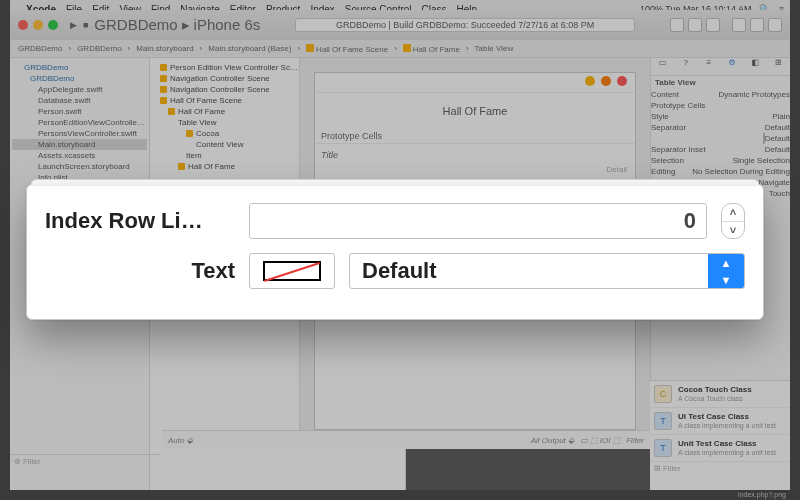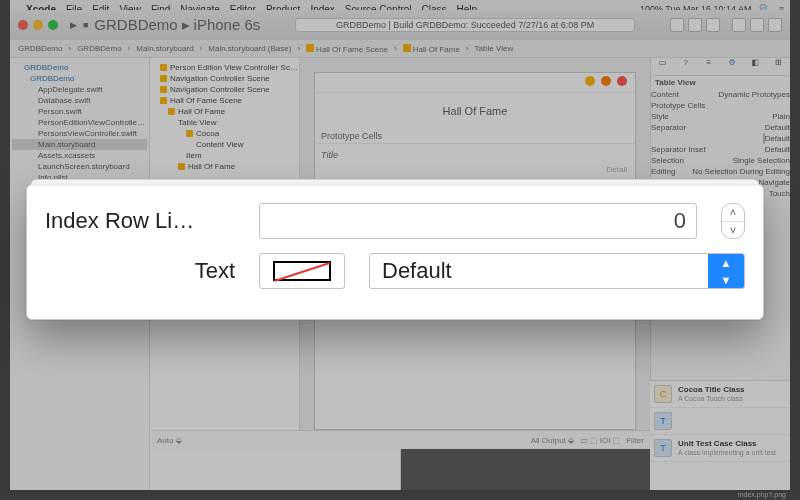--- a/index.html
+++ b/index.html
@@ -32,21 +32,21 @@
   .canvas-area{ flex:1; background:#f0f0f0; position:relative; }
   .canvas{ position:absolute; inset:14px 14px 60px 14px; background:#fff; border:1px solid #ccc; }
   .canvas .phonetop{ height:20px; border-bottom:1px solid #eee; display:flex; justify-content:flex-end; gap:6px; padding:3px 8px;}
   .ptop{ width:10px; height:10px; border-radius:50%;}
   .canvas .title{ text-align:center; font-size:11px; color:#555; padding:12px 0;}
   .canvas .proto{ font-size:9px; color:#666; padding:2px 6px; border-bottom:1px solid #eee;}
   .canvas .celltitle{ font-size:9px; color:#666; padding:6px;font-style:italic; }
   .canvas .detail{ position:absolute; right:8px; top:92px; font-size:8px; color:#aaa;}
   .sizeclass{ position:absolute; left:150px; right:0; bottom:36px; height:16px; text-align:center; font-size:8px; color:#888;}
   .filterbar{ position:absolute; bottom:20px; left:0; width:150px; height:16px; border-top:1px solid #ddd; font-size:8px; color:#aaa; padding:2px 4px;}
-  .debug-area{ position:absolute; bottom:0; left:141px; right:140px; height:60px; background:#fbfbfb; border-top:1px solid #ddd; }
+  .debug-area{ position:absolute; bottom:0; left:152px; right:140px; height:60px; background:#fbfbfb; border-top:1px solid #ddd;font-style:italic; }
   .debug-area .vars{ position:absolute; left:0; top:18px; bottom:0; width:50%; background:#fff; border-right:1px solid #ddd;}
   .debug-area .cons{ position:absolute; right:0; top:18px; bottom:0; width:50%; background:#555;}
   .debug-head{ height:18px; display:flex; align-items:center; font-size:8px; gap:6px; padding:0 6px; color:#888;}
 
   .inspector{ width:140px; background:#fafafa; border-left:1px solid #ddd; font-size:8px; color:#555;}
   .inspector .tabs{ height:18px; display:flex; border-bottom:1px solid #ddd;}
   .inspector .tabs span{ flex:1; text-align:center; }
   .inspector .tabs .act{ color:#3b7dd8;}
   .inspector .sec{ padding:2px 4px;}
   .inspector .row{ display:flex; justify-content:space-between; padding:1px 0;}
@@ -57,21 +57,21 @@
   .lib .libicon{ width:18px; height:18px; background:#eaeaea; border:1px solid #ccc; border-radius:2px; display:flex; align-items:center; justify-content:center; font-size:9px;}
   .lib .libicon.c{ background:#fff3d6; color:#c89b2a;}
   .lib .libicon.t{ background:#d8ecff; color:#2a74c8;}
   .lib .libtext strong{ display:block; color:#333; font-size:8px;}
   .lib .libtext span{ color:#999; font-size:7px;}
   .bottom-file{ position:absolute; bottom:2px; right:14px; font-size:7px; color:#999;}
 
   
   .magnify { position:absolute; left:26px; top:184px; width:738px; height:136px; background:#fff; border:1px solid #c8c8c8; border-radius:6px; box-shadow:0 18px 40px rgba(0,0,0,.35), 0 0 0 1px rgba(0,0,0,.05); padding:18px 18px; font-size:22px; color:#444; }
   .magnify::before{ content:""; position:absolute; left:4px; right:4px; top:-6px; height:6px; border-top:1px solid #d2d2d2; border-radius:6px 6px 0 0; background:linear-gradient(#f5f5f5,#ececec);}
-  .mag-row{ display:flex; align-items:center; gap:24px; margin-bottom:14px;}
+  .mag-row{ display:flex; align-items:center; gap:14px; margin-bottom:14px;font-weight:bold;}
   .mag-label{ width:190px; text-align:left; white-space:nowrap; overflow:hidden; color:#222;}
   .mag-label.right{ text-align:right; }
   .mag-field{ flex:1; height:36px; background:#fff; border:1px solid #c2c2c2; border-radius:3px; display:flex; align-items:center; padding:0 10px; font-size:22px; }
   .mag-field.num{ justify-content:flex-end; }
   .stepper{ width:24px; height:36px; display:flex; flex-direction:column; border:1px solid #c2c2c2; border-radius:10px; overflow:hidden; }
   .stepper span{ flex:1; display:flex; align-items:center; justify-content:center; font-size:11px; color:#555; cursor:pointer;}
   .stepper span:first-child{ border-bottom:1px solid #ddd;}
   .colorwell{ width:86px; height:36px; border:1px solid #c2c2c2; border-radius:3px; display:flex; align-items:center; justify-content:center;}
   .colorwell .swatch{ width:58px; height:20px; border:2px solid #000; position:relative; background:#fff;}
   .colorwell .swatch::after{ content:""; position:absolute; left:-2px; right:-2px; top:50%; border-top:2px solid #e53935; transform:rotate(-18deg);}
@@ -161,20 +161,21 @@
       <div class="item obj">Person Edition View Controller Sc…</div>
       <div class="item obj">Navigation Controller Scene</div>
       <div class="item obj">Navigation Controller Scene</div>
       <div class="item obj">Hall Of Fame Scene</div>
       <div class="item obj" style="padding-left:16px">Hall Of Fame</div>
       <div class="item" style="padding-left:26px">Table View</div>
       <div class="item obj" style="padding-left:34px">Cocoa</div>
       <div class="item" style="padding-left:44px">Content View</div>
       <div class="item" style="padding-left:34px">Item</div>
       <div class="item obj" style="padding-left:26px">Hall Of Fame</div>
+      <div class="filterbar">⊕ <span>Filter</span></div>
     </div>
 
     <div class="canvas-area">
       <div class="canvas">
         <div class="phonetop">
           <div class="ptop" style="background:#ffb400"></div>
           <div class="ptop" style="background:#ff7b00"></div>
           <div class="ptop" style="background:#ff5050"></div>
         </div>
         <div class="title">Hall Of Fame</div>
@@ -246,29 +247,31 @@
       <span>▭ ⬚ IOI ⬚</span>
       <span>Filter</span>
     </div>
     <div class="vars"></div>
     <div class="cons"></div>
   </div>
 
   <div class="lib">
     <div class="libitem">
       <div class="libicon c">C</div>
-      <div class="libtext"><strong>Cocoa Title Class</strong><span>A Cocoa Touch class</span></div>
+      <div class="libtext"><strong>Cocoa Touch Class</strong><span>A Cocoa Touch class</span></div>
     </div>
     <div class="libitem">
       <div class="libicon t">T</div>
+      <div class="libtext"><strong>UI Test Case Class</strong><span>A class implementing a unit test</span></div>
     </div>
     <div class="libitem">
       <div class="libicon t">T</div>
       <div class="libtext"><strong>Unit Test Case Class</strong><span>A class implementing a unit test</span></div>
     </div>
+    <div style="padding:2px 4px;color:#aaa;">⊞ <span>Filter</span></div>
   </div>
 
 </div>
 
 <div class="bottom-file">index.php?.png</div>
 
 <div class="magnify">
   <div class="mag-row">
     <div class="mag-label">Index Row Li…</div>
     <div class="mag-field num">

